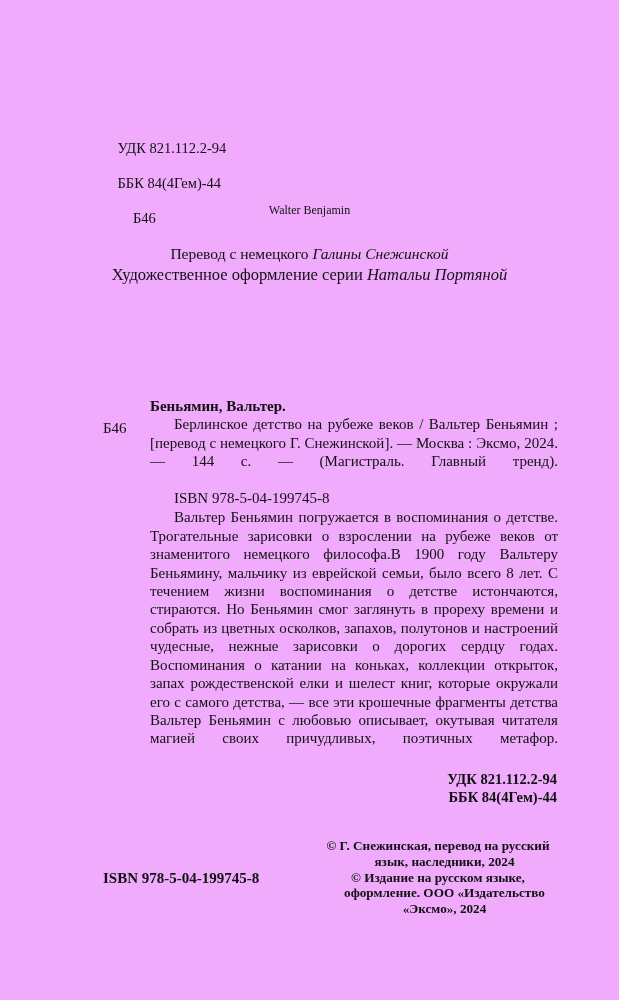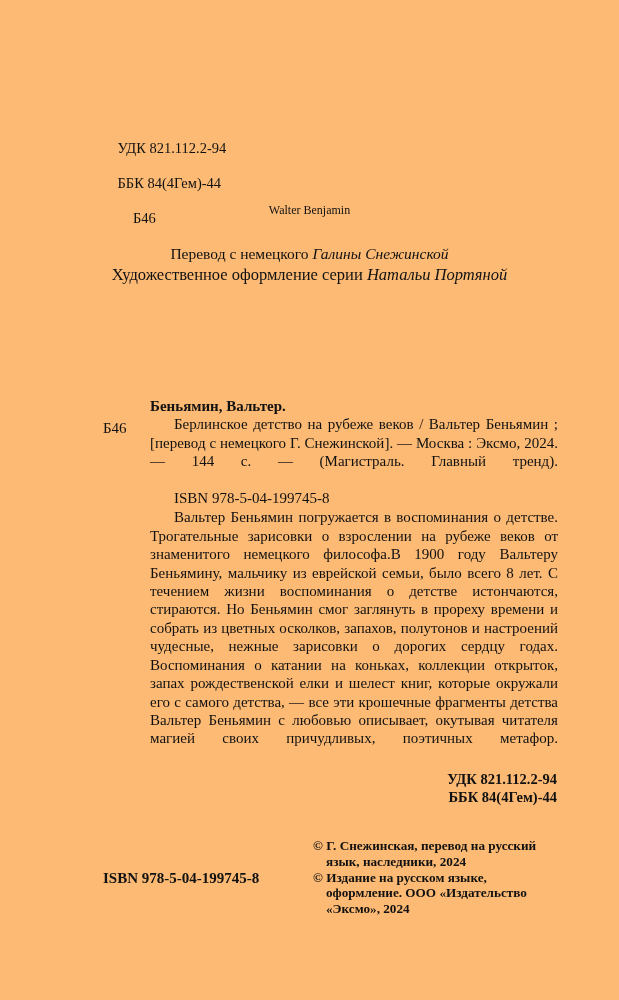--- a/index.html
+++ b/index.html
@@ -4,21 +4,21 @@
 <style>
   html, body {
     margin: 0;
     padding: 0;
     background: #ffffff;
   }
   .page {
     position: relative;
     width: 619px;
     height: 1000px;
-    background: #fdba74;
+    background: #f0abfc;
     font-family: "Liberation Serif", "DejaVu Serif", serif;
     color: #111111;
     overflow: hidden;
   }
 
   
   .udk-top {
     position: absolute;
     left: 103px;
     top: 122px;
@@ -118,20 +118,21 @@
 
   
   .copyright {
     position: absolute;
     left: 313px;
     top: 838px;
     width: 250px;
     font-weight: bold;
     font-size: 13.2px;
     line-height: 15.8px;
+    text-align: center;
   }
   .copyright p {
     margin: 0;
     padding-left: 13px;
     text-indent: -13px;
   }
 
   
   .isbn-bottom {
     position: absolute;

